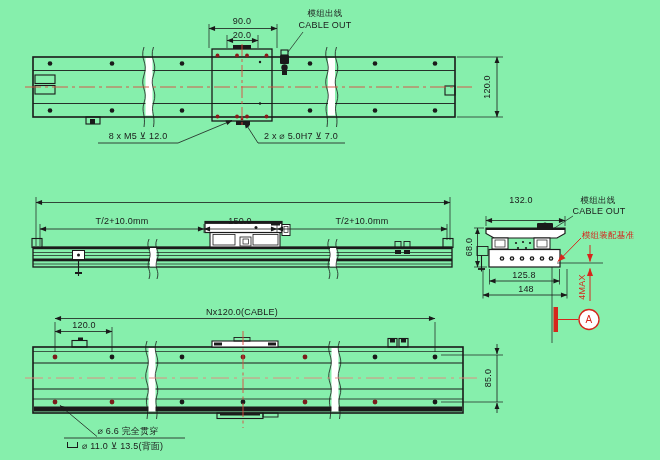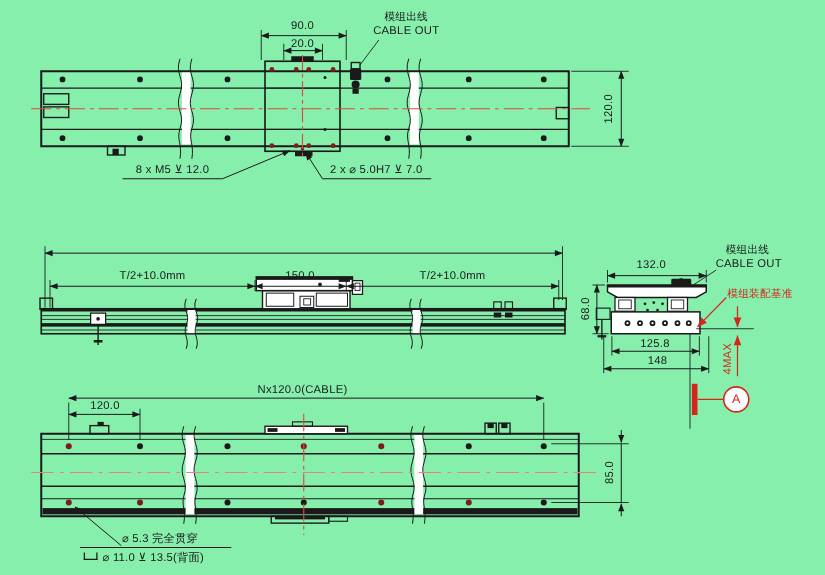--- a/index.html
+++ b/index.html
@@ -306,29 +306,29 @@
 <div class="t cjk" style="left:325px;top:13px">模组出线</div>
 <div class="t" style="left:325px;top:25px">CABLE OUT</div>
 <div class="t rot" style="left:487px;top:87px">120.0</div>
 <div class="t" style="left:138px;top:136px">8 x  M5 ⊻ 12.0</div>
 <div class="t" style="left:301px;top:136px">2 x ⌀ 5.0H7 ⊻ 7.0</div>
 
 <div class="t" style="left:122px;top:221px">T/2+10.0mm</div>
 <div class="t" style="left:240px;top:221px">150.0</div>
 <div class="t" style="left:362px;top:221px">T/2+10.0mm</div>
 
-<div class="t" style="left:521px;top:212px">132.0</div>
+<div class="t" style="left:521px;top:200px">132.0</div>
 <div class="t cjk" style="left:598px;top:200px">模组出线</div>
 <div class="t" style="left:599px;top:211px">CABLE OUT</div>
 <div class="t cjk red" style="left:608px;top:235px">模组装配基准</div>
 <div class="t rot" style="left:469px;top:247px">68.0</div>
 <div class="t" style="left:524px;top:275px">125.8</div>
 <div class="t" style="left:526px;top:289px">148</div>
 <div class="t rot red" style="left:582px;top:287px">4MAX</div>
 <div class="t red" style="left:589px;top:320px;font-size:10px">A</div>
 
 <div class="t" style="left:242px;top:312px">Nx120.0(CABLE)</div>
 <div class="t" style="left:84px;top:325px">120.0</div>
 <div class="t rot" style="left:488px;top:378px">85.0</div>
-<div class="t" style="left:128px;top:431px">⌀ 5.3 完全贯穿</div>
+<div class="t" style="left:128px;top:431px">⌀ 6.6 完全贯穿</div>
 <div class="t laligned" style="left:67px;top:442px;transform:none"><span class="cbore"></span><span>⌀ 11.0 ⊻ 13.5(背面)</span></div>
 
 </div>
 
 </body></html>

